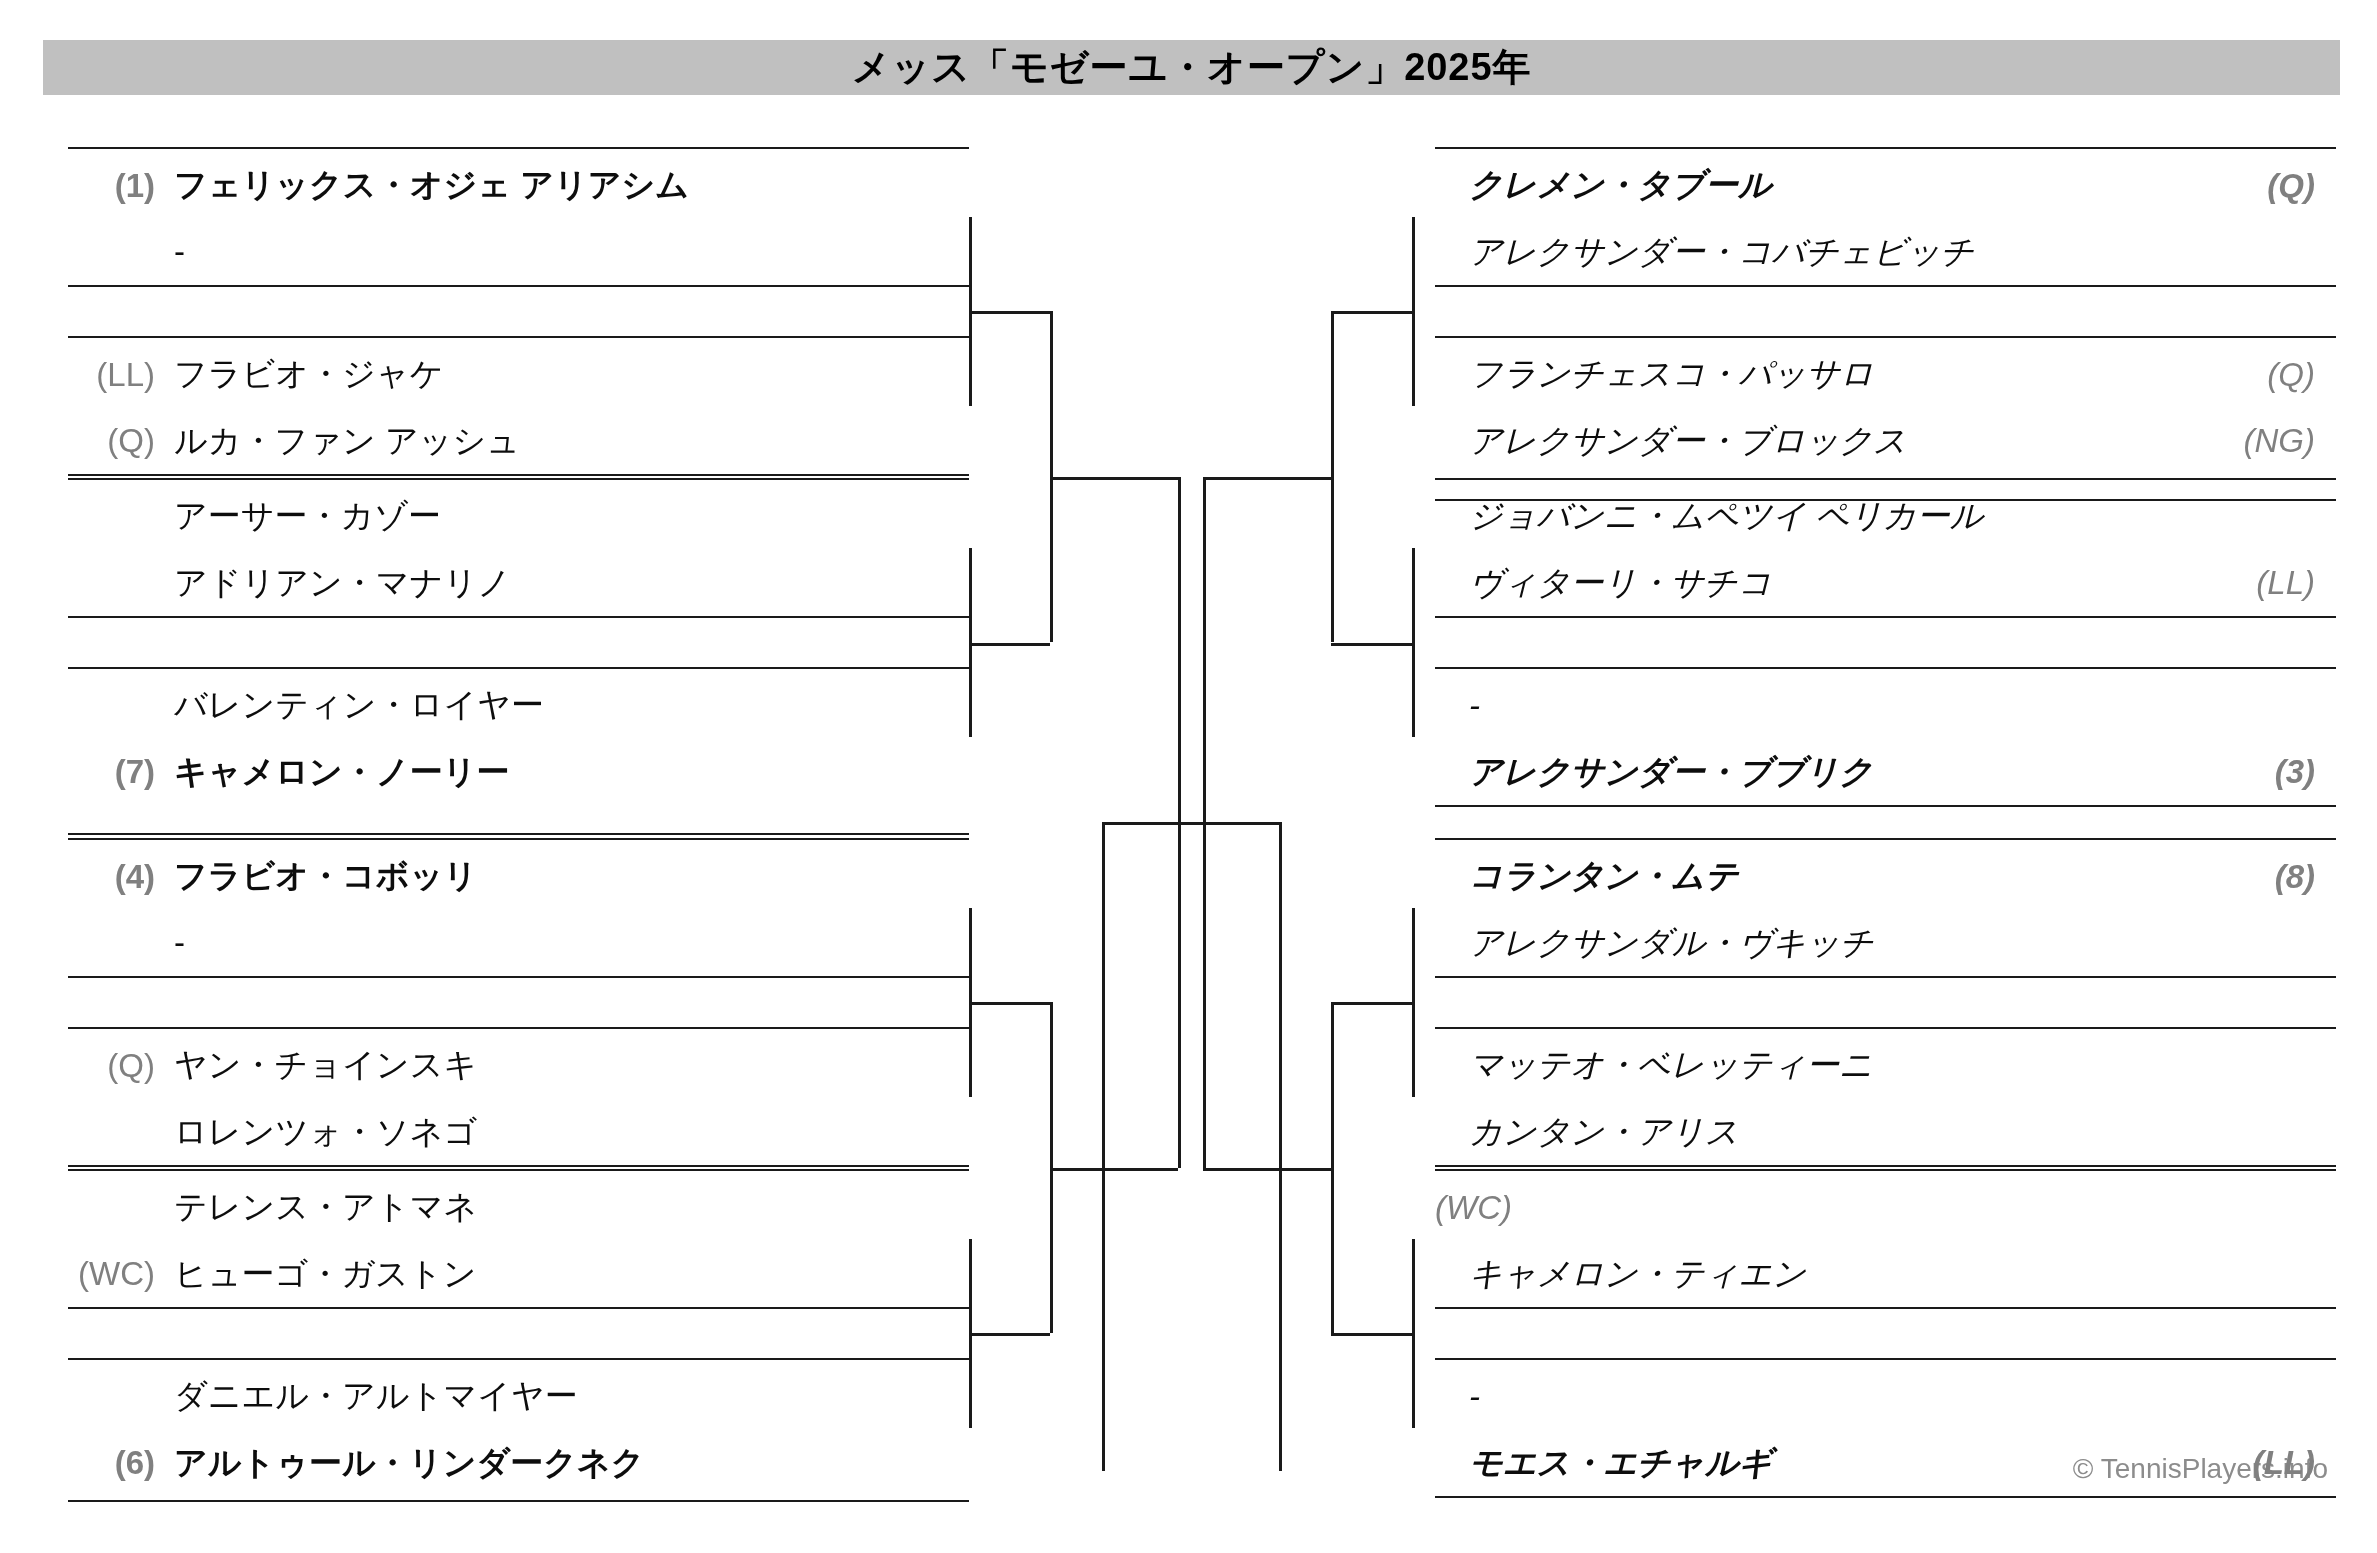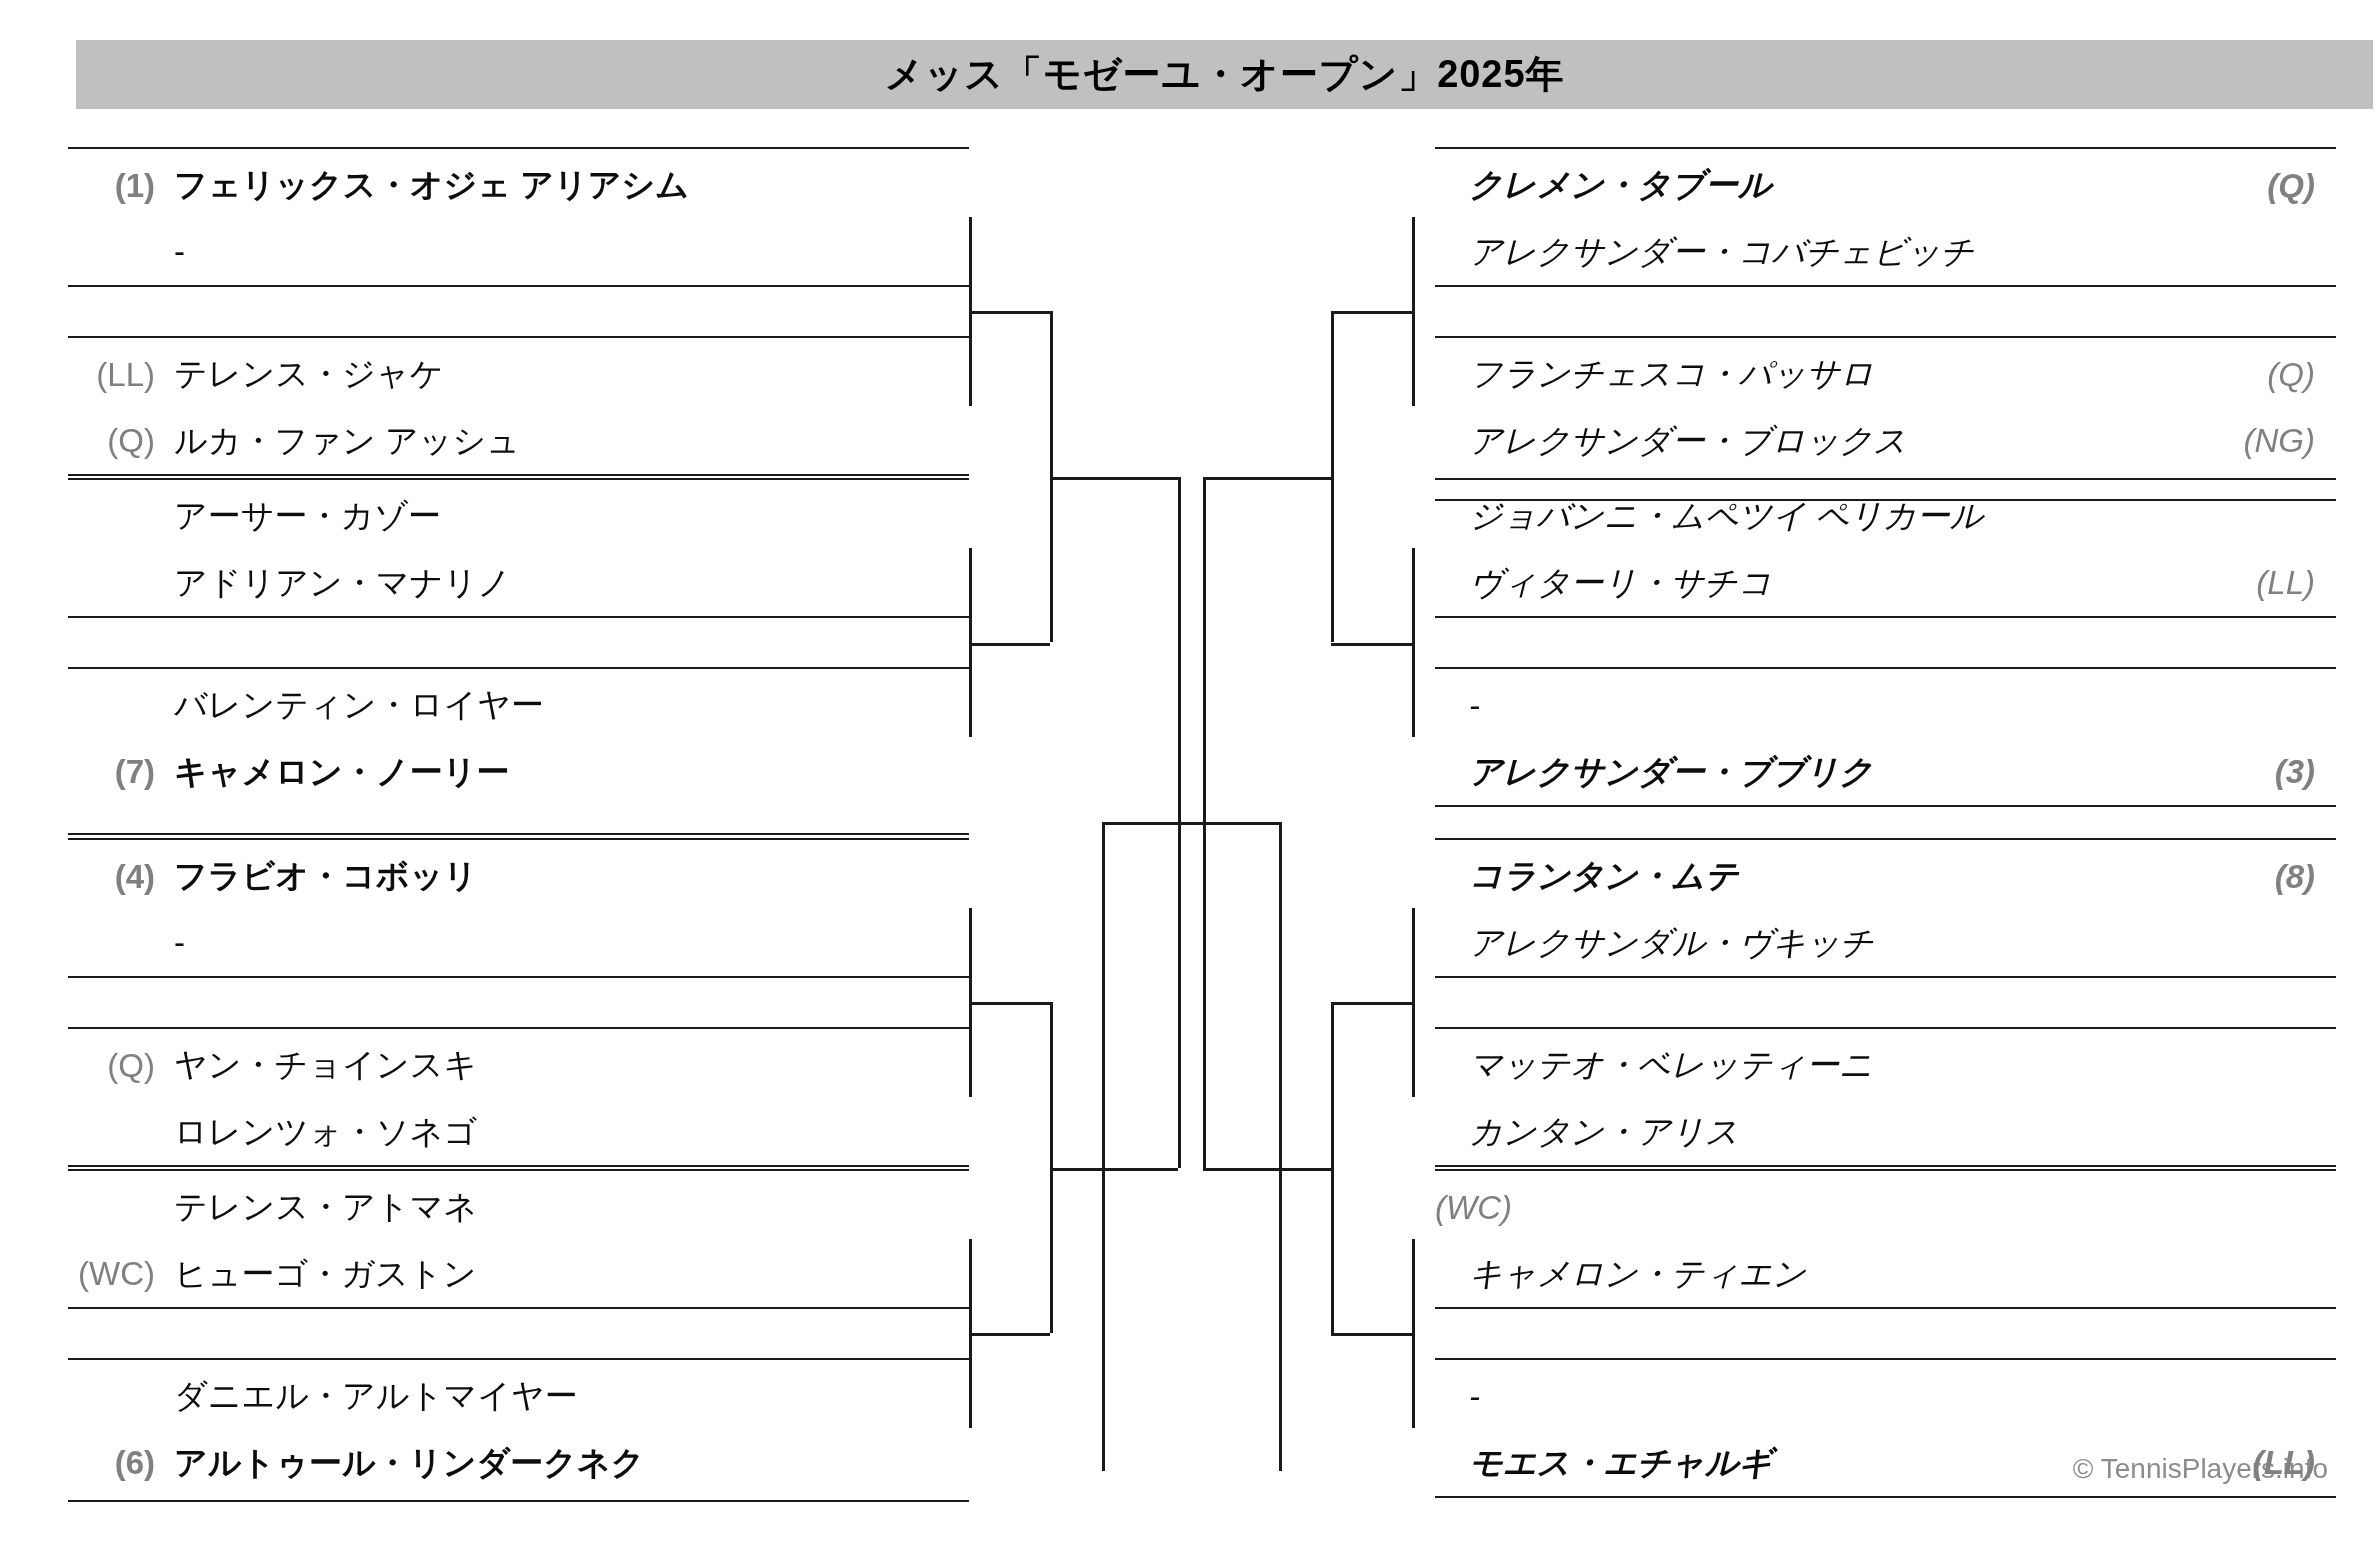--- a/index.html
+++ b/index.html
@@ -5,23 +5,23 @@
   html,body{margin:0;padding:0;}
   body{
     width:2377px;height:1554px;
     background:#ffffff;
     font-family:"Liberation Sans","DejaVu Sans",sans-serif;
     position:relative;
     overflow:hidden;
   }
   
   #title-bar{
-    position:absolute;left:43px;top:40px;width:2297px;height:69px;
+    position:absolute;left:43px;top:40px;width:2297px;height:55px;
     background:#c0c0c0;
-    display:flex;align-items:center;justify-content:center;margin-left:33px;
+    display:flex;align-items:center;justify-content:center;
   }
   #title-text{
     font-size:38px;font-weight:bold;color:#000;letter-spacing:0.9px;
     white-space:nowrap;
   }
   
   .pair{
     position:absolute;
     box-sizing:border-box;
     border-top:2.8px solid #1a1a1a;
@@ -87,21 +87,21 @@
       <span class="nm bold">フェリックス・オジェ アリアシム</span>
     </div>
     <div class="slot s2">
       <span class="code"></span>
       <span class="nm">-</span>
     </div>
   </div>
 <div class="pair left" style="top: 336px; height: 140px;">
     <div class="slot s1">
       <span class="code">(LL)</span>
-      <span class="nm">テレンス・ジャケ</span>
+      <span class="nm">フラビオ・ジャケ</span>
     </div>
     <div class="slot s2">
       <span class="code">(Q)</span>
       <span class="nm">ルカ・ファン アッシュ</span>
     </div>
   </div>
 <div class="pair left" style="top: 478px; height: 140px;">
     <div class="slot s1">
       <span class="code"></span>
       <span class="nm">アーサー・カゾー</span>

